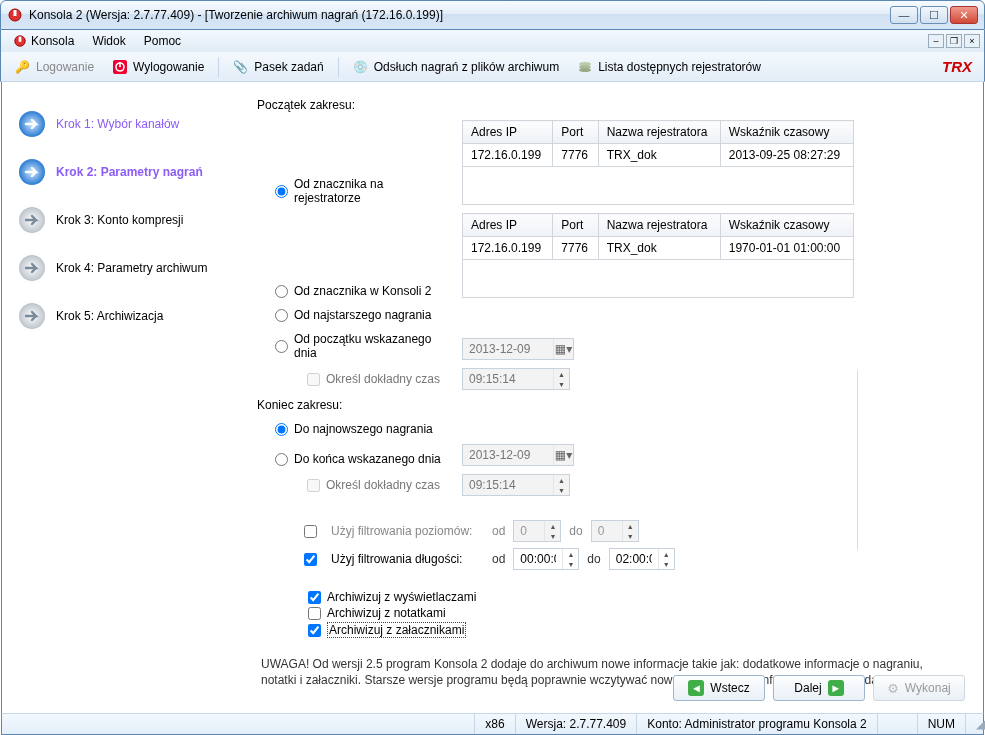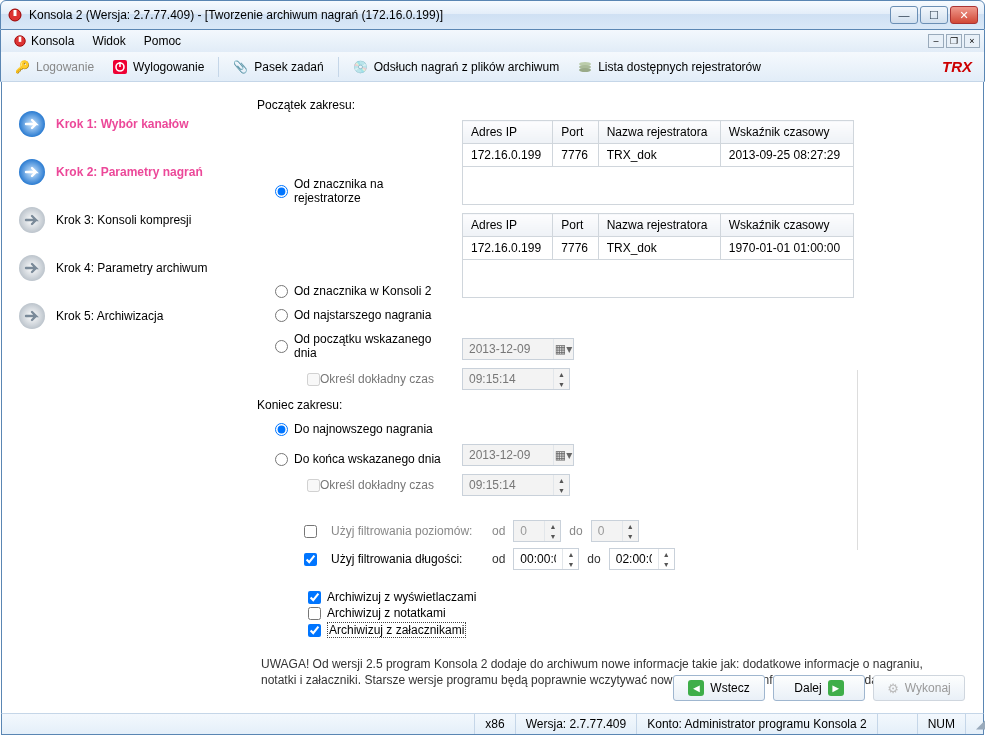--- a/index.html
+++ b/index.html
@@ -30,21 +30,21 @@
   .toolbar .spacer { flex: 1; }
   .logo-trx { font-weight: bold; font-style: italic; color: #c00; font-size: 15px; padding-right: 6px; }
 
   
   .client { position: absolute; left: 1px; right: 1px; top: 82px; bottom: 22px; border-left: 1px solid #5a86b3; border-right: 1px solid #5a86b3; background: #fff; display: flex; }
   .sidebar { width: 245px; padding: 18px 10px; background: #fff; }
   .step { display: flex; align-items: center; gap: 10px; padding: 10px 6px; cursor: pointer; }
   .step .bullet { width: 28px; height: 28px; border-radius: 50%; display: flex; align-items: center; justify-content: center; }
   .step .label { font-size: 12px; }
   .step.active .label { font-weight: bold; }
-  .step.done .label, .step.active .label { color: #ec4899; font-weight: bold; }
+  .step.done .label, .step.active .label { color: #8b5cf6; }
 
   .main { flex: 1; padding: 10px 20px 10px 10px; position: relative; }
 
   .section-label { margin: 6px 0 8px 0; }
 
   .radio-row { display: flex; align-items: flex-end; gap: 12px; margin: 2px 0 8px 18px; }
   .radio-row .rlabel { display: flex; align-items: center; gap: 6px; width: 175px; padding-top: 2px; }
   .radio-row input[type=radio] { margin: 0; }
 
   table.grid { border-collapse: collapse; width: 392px; font-size: 12px; }
@@ -54,21 +54,21 @@
 
   .field-inline { display: inline-flex; align-items: center; border: 1px solid #c9d1da; background: #fff; height: 22px; }
   .field-inline input { border: none; outline: none; padding: 0 6px; width: 90px; height: 20px; font-family: inherit; font-size: 12px; background: transparent; }
   .field-inline .calbtn { width: 20px; height: 20px; display: flex; align-items: center; justify-content: center; color: #666; border-left: 1px solid #e2e6ea; }
   .field-inline .spin { width: 16px; display: flex; flex-direction: column; border-left: 1px solid #e2e6ea; }
   .field-inline .spin div { height: 10px; font-size: 7px; display: flex; align-items: center; justify-content: center; color: #555; }
   .field-inline.disabled { background: #f3f3f3; }
   .field-inline.disabled input { color: #777; }
 
   .indent-sub { margin-left: 50px; display: flex; align-items: center; gap: 12px; margin-bottom: 8px; }
-  .indent-sub .clabel { display: flex; align-items: flex-end; width: 143px; color: #777; }
+  .indent-sub .clabel { display: flex; align-items: flex-end; gap: 6px; width: 143px; color: #777; }
 
   .hr-vert { position: absolute; left: 610px; top: 288px; height: 180px; width: 1px; background: #ddd; }
 
   .filter-row { display: flex; align-items: center; gap: 8px; margin: 6px 0 6px 4px; }
   .filter-row .flabel { display: flex; align-items: center; gap: 14px; width: 180px; margin-left: 43px; }
   .filter-row .od, .filter-row .do { color: #333; }
   .filter-row.disabled .od, .filter-row.disabled .do, .filter-row.disabled .flabel span { color: #888; }
 
   .numbox { display: inline-flex; align-items: center; border: 1px solid #c9d1da; height: 22px; background: #fff; }
   .numbox input { border: none; outline: none; width: 48px; text-align: left; padding: 0 6px; font-family: inherit; font-size: 12px; background: transparent; }
@@ -208,21 +208,21 @@
             <circle cx="14" cy="14" r="13" fill="url(#g3)"></circle>
             <defs>
               <radialGradient id="g3">
                 <stop offset="0" stop-color="#fff"></stop>
                 <stop offset="1" stop-color="#bcc4cc"></stop>
               </radialGradient>
             </defs>
             <path d="M8 14 L18 14 L14 10 M18 14 L14 18" stroke="#7a8a99" stroke-width="2.4" fill="none" stroke-linecap="round"></path>
           </svg>
       </span>
-      <span class="label">Krok 3: Konsoli kompresji</span>
+      <span class="label">Krok 3: Konto kompresji</span>
     </div>
     <div class="step">
       <span class="bullet">
         <svg width="28" height="28" viewBox="0 0 28 28">
             <circle cx="14" cy="14" r="13" fill="url(#g4)"></circle>
             <defs>
               <radialGradient id="g4">
                 <stop offset="0" stop-color="#fff"></stop>
                 <stop offset="1" stop-color="#bcc4cc"></stop>
               </radialGradient>

